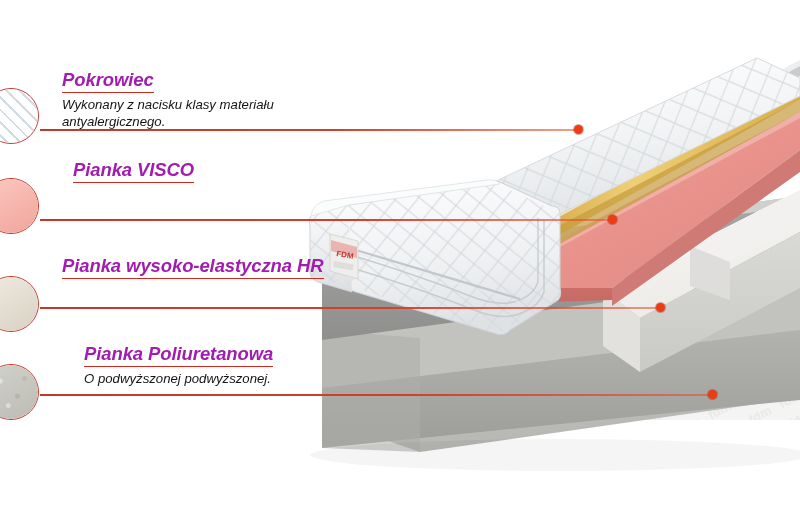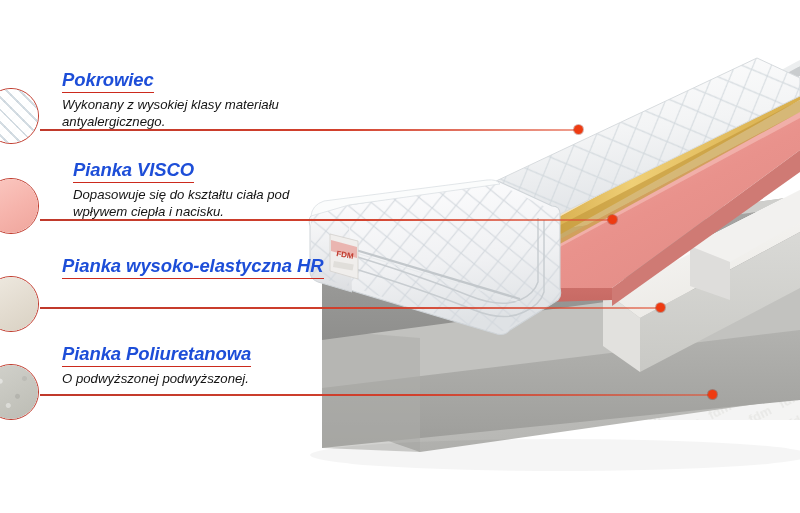--- a/index.html
+++ b/index.html
@@ -67,21 +67,21 @@
   }
   .txt {
     position: absolute;
     left: 62px;
   }
   .headline {
     margin: 0;
     font-size: 18.5px;
     font-weight: bold;
     font-style: italic;
-    color: #1d4ed8;
+    color: #a21caf;
     letter-spacing: -0.1px;
     white-space: nowrap;
     border-bottom: 1.4px solid #cc2a1d;
     display: inline-block;
     padding-bottom: 1px;
     line-height: 1.12;
   }
   .desc {
     margin: 4px 0 0 0;
     font-size: 13.2px;
@@ -291,56 +291,54 @@
 
     <ellipse cx="560" cy="455" rx="250" ry="16" fill="#000000" opacity="0.04"></ellipse>
   </svg>
 
   <div class="callout" style="top:72px;">
     <div class="swatch" style="top:16px;">
       <div class="swatch-inner sw-quilt"></div>
     </div>
     <div class="txt" style="top:-2px;">
       <h2 class="headline">Pokrowiec</h2>
-      <p class="desc">Wykonany z wysokiej klasy materiału
+      <p class="desc">Wykonany z nacisku klasy materiału
 antyalergicznego.</p>
     </div>
   </div>
   <div class="leader" style="top:129px; width:538px;"></div>
   <div class="dot" style="top:125px; left:574px;"></div>
 
   <div class="callout" style="top:162px;">
     <div class="swatch" style="top:16px;">
       <div class="swatch-inner sw-visco"></div>
     </div>
     <div class="txt" style="top:-2px;margin-left:11px;">
       <h2 class="headline">Pianka VISCO</h2>
-      <p class="desc">Dopasowuje się do kształtu ciała pod
-wpływem ciepła i nacisku.</p>
     </div>
   </div>
   <div class="leader" style="top:219px; width:572px;"></div>
   <div class="dot" style="top:215px; left:608px;"></div>
 
   <div class="callout" style="top:258px;">
     <div class="swatch" style="top:18px;">
       <div class="swatch-inner sw-hr"></div>
     </div>
     <div class="txt" style="top:-2px;">
       <h2 class="headline">Pianka wysoko-elastyczna HR</h2>
     </div>
   </div>
   <div class="leader" style="top:307px; width:620px;"></div>
   <div class="dot" style="top:303px; left:656px;"></div>
 
   <div class="callout" style="top:346px;">
     <div class="swatch" style="top:18px;">
       <div class="swatch-inner sw-pu"></div>
     </div>
-    <div class="txt" style="top:-2px;">
+    <div class="txt" style="top:-2px;margin-left:22px;">
       <h2 class="headline">Pianka Poliuretanowa</h2>
       <p class="desc">O podwyższonej podwyższonej.</p>
     </div>
   </div>
   <div class="leader" style="top:394px; width:672px;"></div>
   <div class="dot" style="top:390px; left:708px;"></div>
 
 </div>
 
 </body></html>

